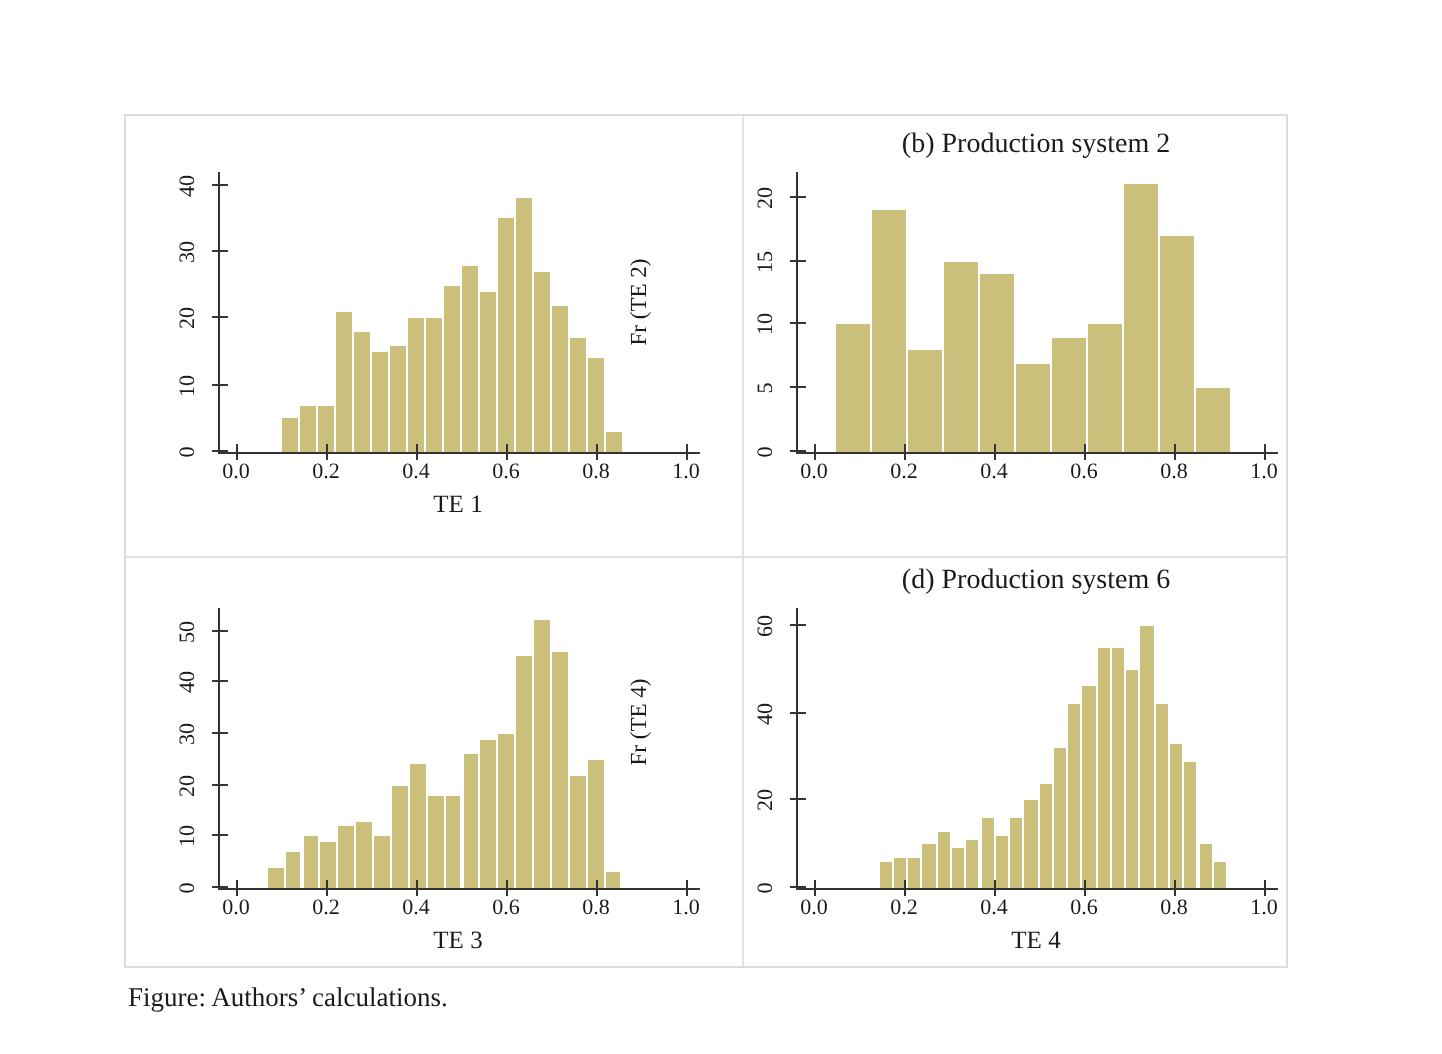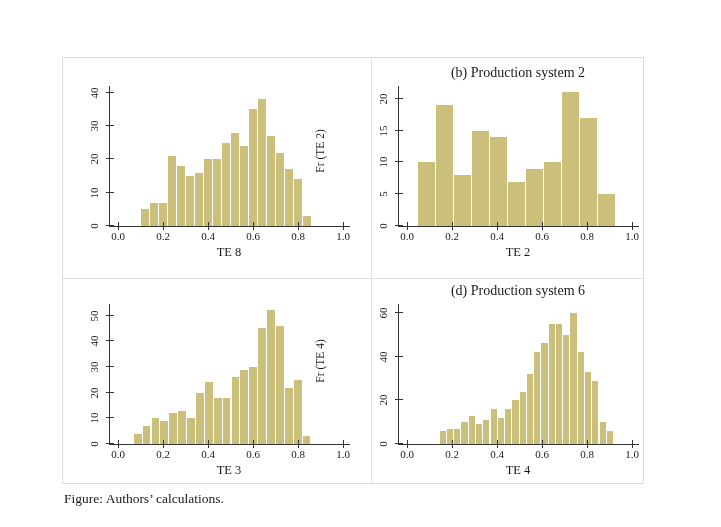--- a/index.html
+++ b/index.html
@@ -87,21 +87,21 @@
         <div class="ytick-label" style="bottom: -11px;">0</div>
         <div class="ytick" style="bottom: 33.3px;"></div>
         <div class="ytick-label" style="bottom: 22.3px;">10</div>
         <div class="ytick" style="bottom: 66.7px;"></div>
         <div class="ytick-label" style="bottom: 55.7px;">20</div>
         <div class="ytick" style="bottom: 100px;"></div>
         <div class="ytick-label" style="bottom: 89px;">30</div>
         <div class="ytick" style="bottom: 133.3px;"></div>
         <div class="ytick-label" style="bottom: 122.3px;">40</div>
       </div>
-    <div class="x-axis-label" style="left:47px; top:188px;">TE 8</div>
+    <div class="x-axis-label" style="left:47px; top:188px;">TE 1</div>
     <div class="right-label" style="left:222px; top:58px;">Fr (TE 2)</div>
   </div>
 
   <div class="subplot" style="left:370px; top:57px; width:273px; height:220px;">
     <div class="sp-title" style="left:8px; top:8px; width:280px;">(b) Production system 2</div>
     <div class="plot" style="left:28px; top:29px;">
         <div class="bar" style="left: 19.3px; width: 17px; height: 63.6px; background: rgb(202, 192, 124);"></div>
         <div class="bar" style="left: 37.3px; width: 17px; height: 120.9px; background: rgb(202, 192, 124);"></div>
         <div class="bar" style="left: 55.3px; width: 17px; height: 50.9px; background: rgb(202, 192, 124);"></div>
         <div class="bar" style="left: 73.3px; width: 17px; height: 95.5px; background: rgb(202, 192, 124);"></div>
@@ -128,21 +128,20 @@
         <div class="ytick-label" style="bottom: -11px;">0</div>
         <div class="ytick" style="bottom: 31.8px;"></div>
         <div class="ytick-label" style="bottom: 20.8px;">5</div>
         <div class="ytick" style="bottom: 63.6px;"></div>
         <div class="ytick-label" style="bottom: 52.6px;">10</div>
         <div class="ytick" style="bottom: 95.5px;"></div>
         <div class="ytick-label" style="bottom: 84.5px;">15</div>
         <div class="ytick" style="bottom: 127.3px;"></div>
         <div class="ytick-label" style="bottom: 116.3px;">20</div>
       </div>
-    <div class="x-axis-label" style="left:28px; top:188px;">TE 2</div>
   </div>
 
   <div class="subplot" style="left:62px; top:277px; width:308px; height:206px;">
     <div class="plot" style="left:47px; top:27px;">
         <div class="bar" style="left: 23.8px; width: 7.9px; height: 10.3px; background: rgb(202, 192, 124);"></div>
         <div class="bar" style="left: 32.6px; width: 7.9px; height: 18px; background: rgb(202, 192, 124);"></div>
         <div class="bar" style="left: 41.5px; width: 7.9px; height: 25.7px; background: rgb(202, 192, 124);"></div>
         <div class="bar" style="left: 50.4px; width: 7.9px; height: 23.1px; background: rgb(202, 192, 124);"></div>
         <div class="bar" style="left: 59.3px; width: 7.9px; height: 30.8px; background: rgb(202, 192, 124);"></div>
         <div class="bar" style="left: 68.2px; width: 7.9px; height: 33.4px; background: rgb(202, 192, 124);"></div>

